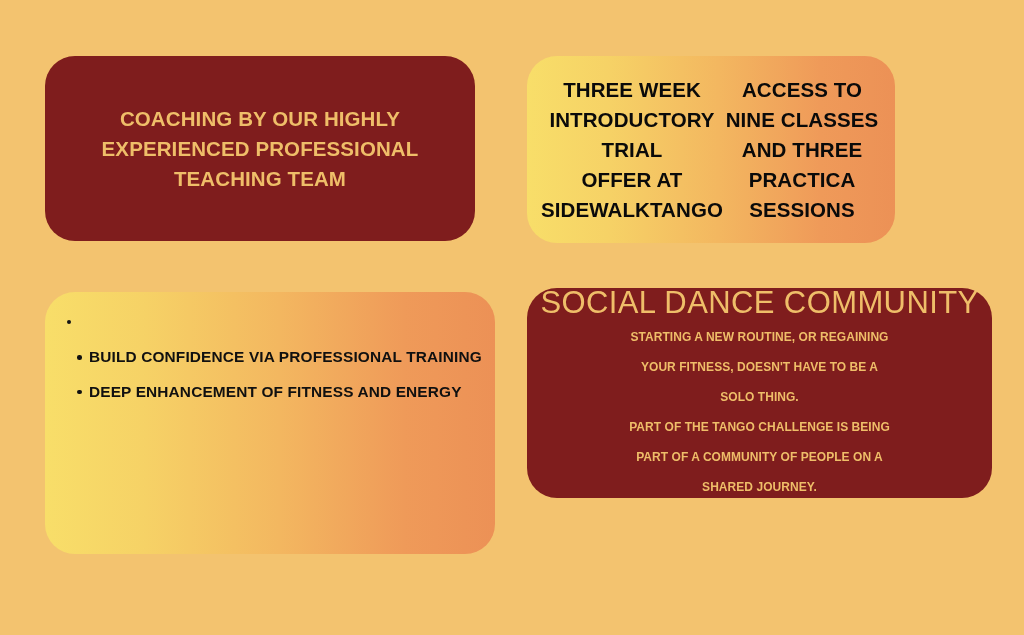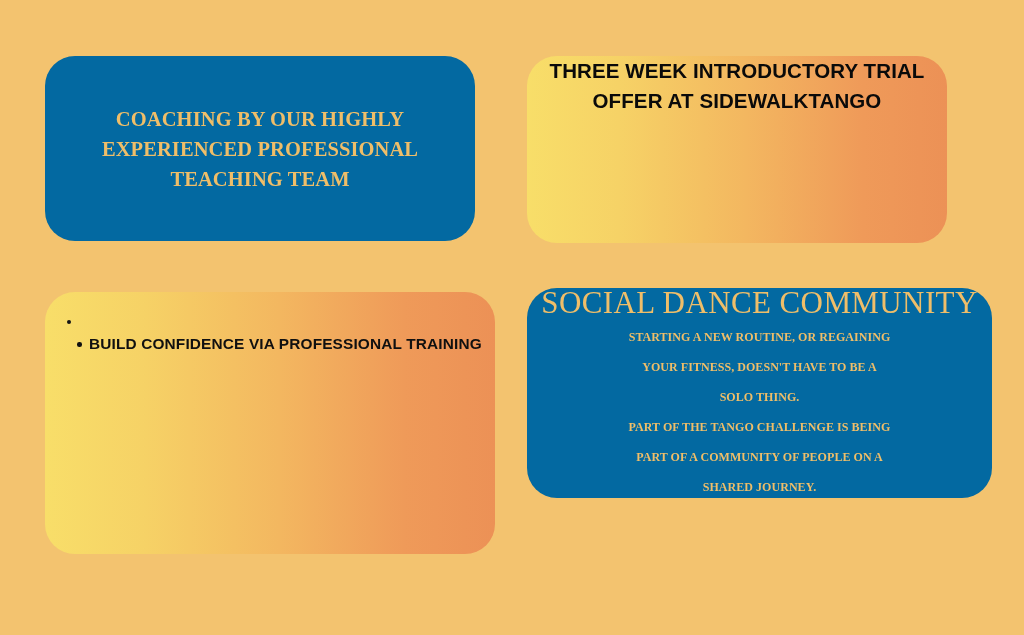--- a/index.html
+++ b/index.html
@@ -21,21 +21,21 @@
     position: relative;
     width: 1024px;
     height: 635px;
   }
 
   .card {
     position: absolute;
     border-radius: 30px;
   }
 
-  .card.dark { background: #0369a1; font-family: Liberation Serif, serif; }
+  .card.dark { background: #7f1d1d; }
 
   .card.gradient {
     background: linear-gradient(90deg, #F8DE69 0%, #F6D266 22%, #F3B760 52%, #EF9A59 80%, #EC9156 100%);
   }
 
   
   #card-coaching {
     left: 45px;
     top: 56px;
     width: 430px;
@@ -53,26 +53,26 @@
     text-align: center;
     letter-spacing: 0.1px;
     padding: 0 18px;
     white-space: pre-line;
   }
 
   
   #card-trial {
     left: 527px;
     top: 56px;
-    width: 420px;
+    width: 368px;
     height: 187px;
     display: flex;
-    flex-direction: column;
+    flex-direction: row;
     align-items: center;
-    justify-content: space-between;
+    justify-content: center;
     padding: 0 14px;
   }
 
   #card-trial .block {
     color: #0A0A0A;
     font-size: 20.5px;
     font-weight: bold;
     line-height: 30px;
     text-align: center;
     white-space: pre-line;
@@ -93,21 +93,21 @@
   #card-benefits .lead-dot {
     width: 4px;
     height: 4px;
     border-radius: 50%;
     background: #141414;
     margin: 8px 0 0 12px;
   }
 
   #card-benefits ul {
     list-style: none;
-    margin: 10px 0 0 0;
+    margin: 23px 0 0 0;
   }
 
   #card-benefits li {
     position: relative;
     color: #101010;
     font-size: 15.4px;
     font-weight: bold;
     line-height: 20px;
     letter-spacing: 0.15px;
     padding-left: 34px;
@@ -167,26 +167,29 @@
   <div class="card dark" id="card-coaching">
     <div class="headline">COACHING BY OUR HIGHLY
 EXPERIENCED PROFESSIONAL
 TEACHING TEAM</div>
   </div>
 
   <div class="card gradient" id="card-trial">
     <div class="block">THREE WEEK INTRODUCTORY TRIAL
 OFFER AT SIDEWALKTANGO</div>
     <div class="spacer"></div>
+    <div class="block">ACCESS TO NINE CLASSES AND THREE
+PRACTICA SESSIONS</div>
   </div>
 
   <div class="card gradient" id="card-benefits">
     <div class="lead-dot"></div>
     <ul>
       <li>BUILD CONFIDENCE VIA PROFESSIONAL TRAINING</li>
+      <li>DEEP ENHANCEMENT OF FITNESS AND ENERGY</li>
     </ul>
   </div>
 
   <div class="card dark" id="card-community">
     <div class="title">SOCIAL DANCE COMMUNITY</div>
     <div class="body">STARTING A NEW ROUTINE, OR REGAINING
 YOUR FITNESS, DOESN'T HAVE TO BE A
 SOLO THING.
 PART OF THE TANGO CHALLENGE IS BEING
 PART OF A COMMUNITY OF PEOPLE ON A

